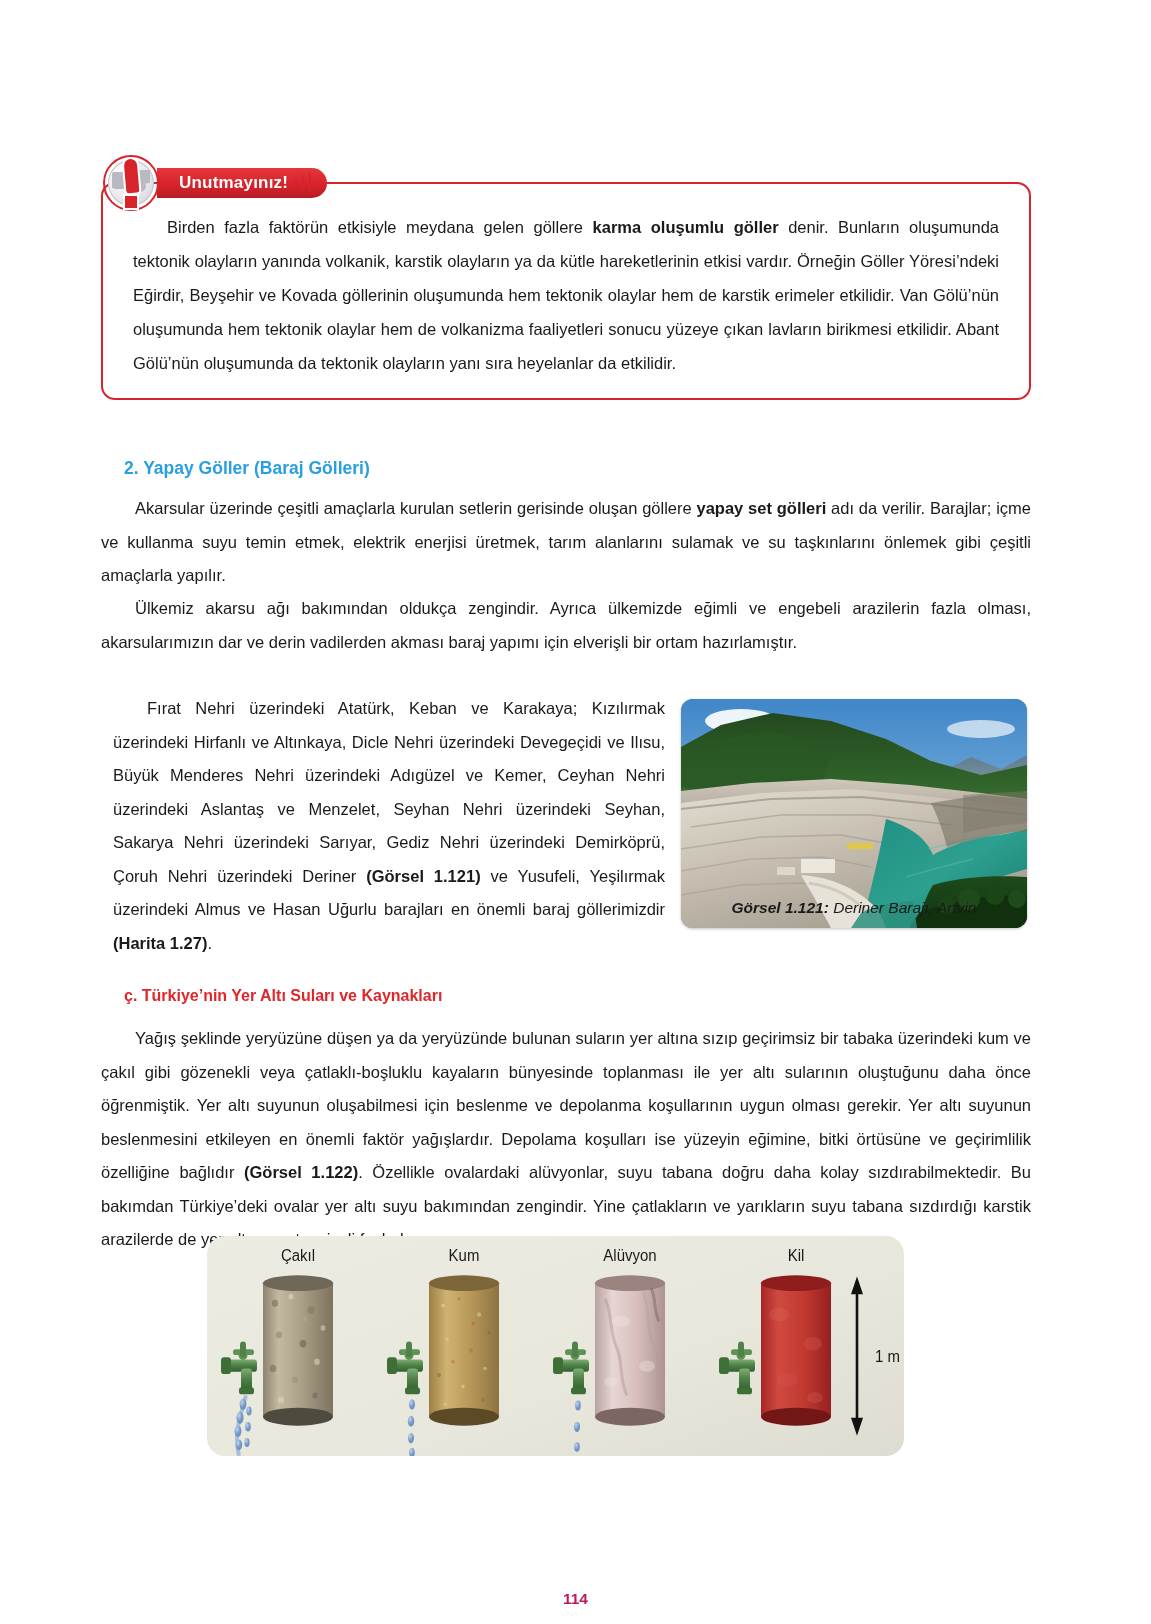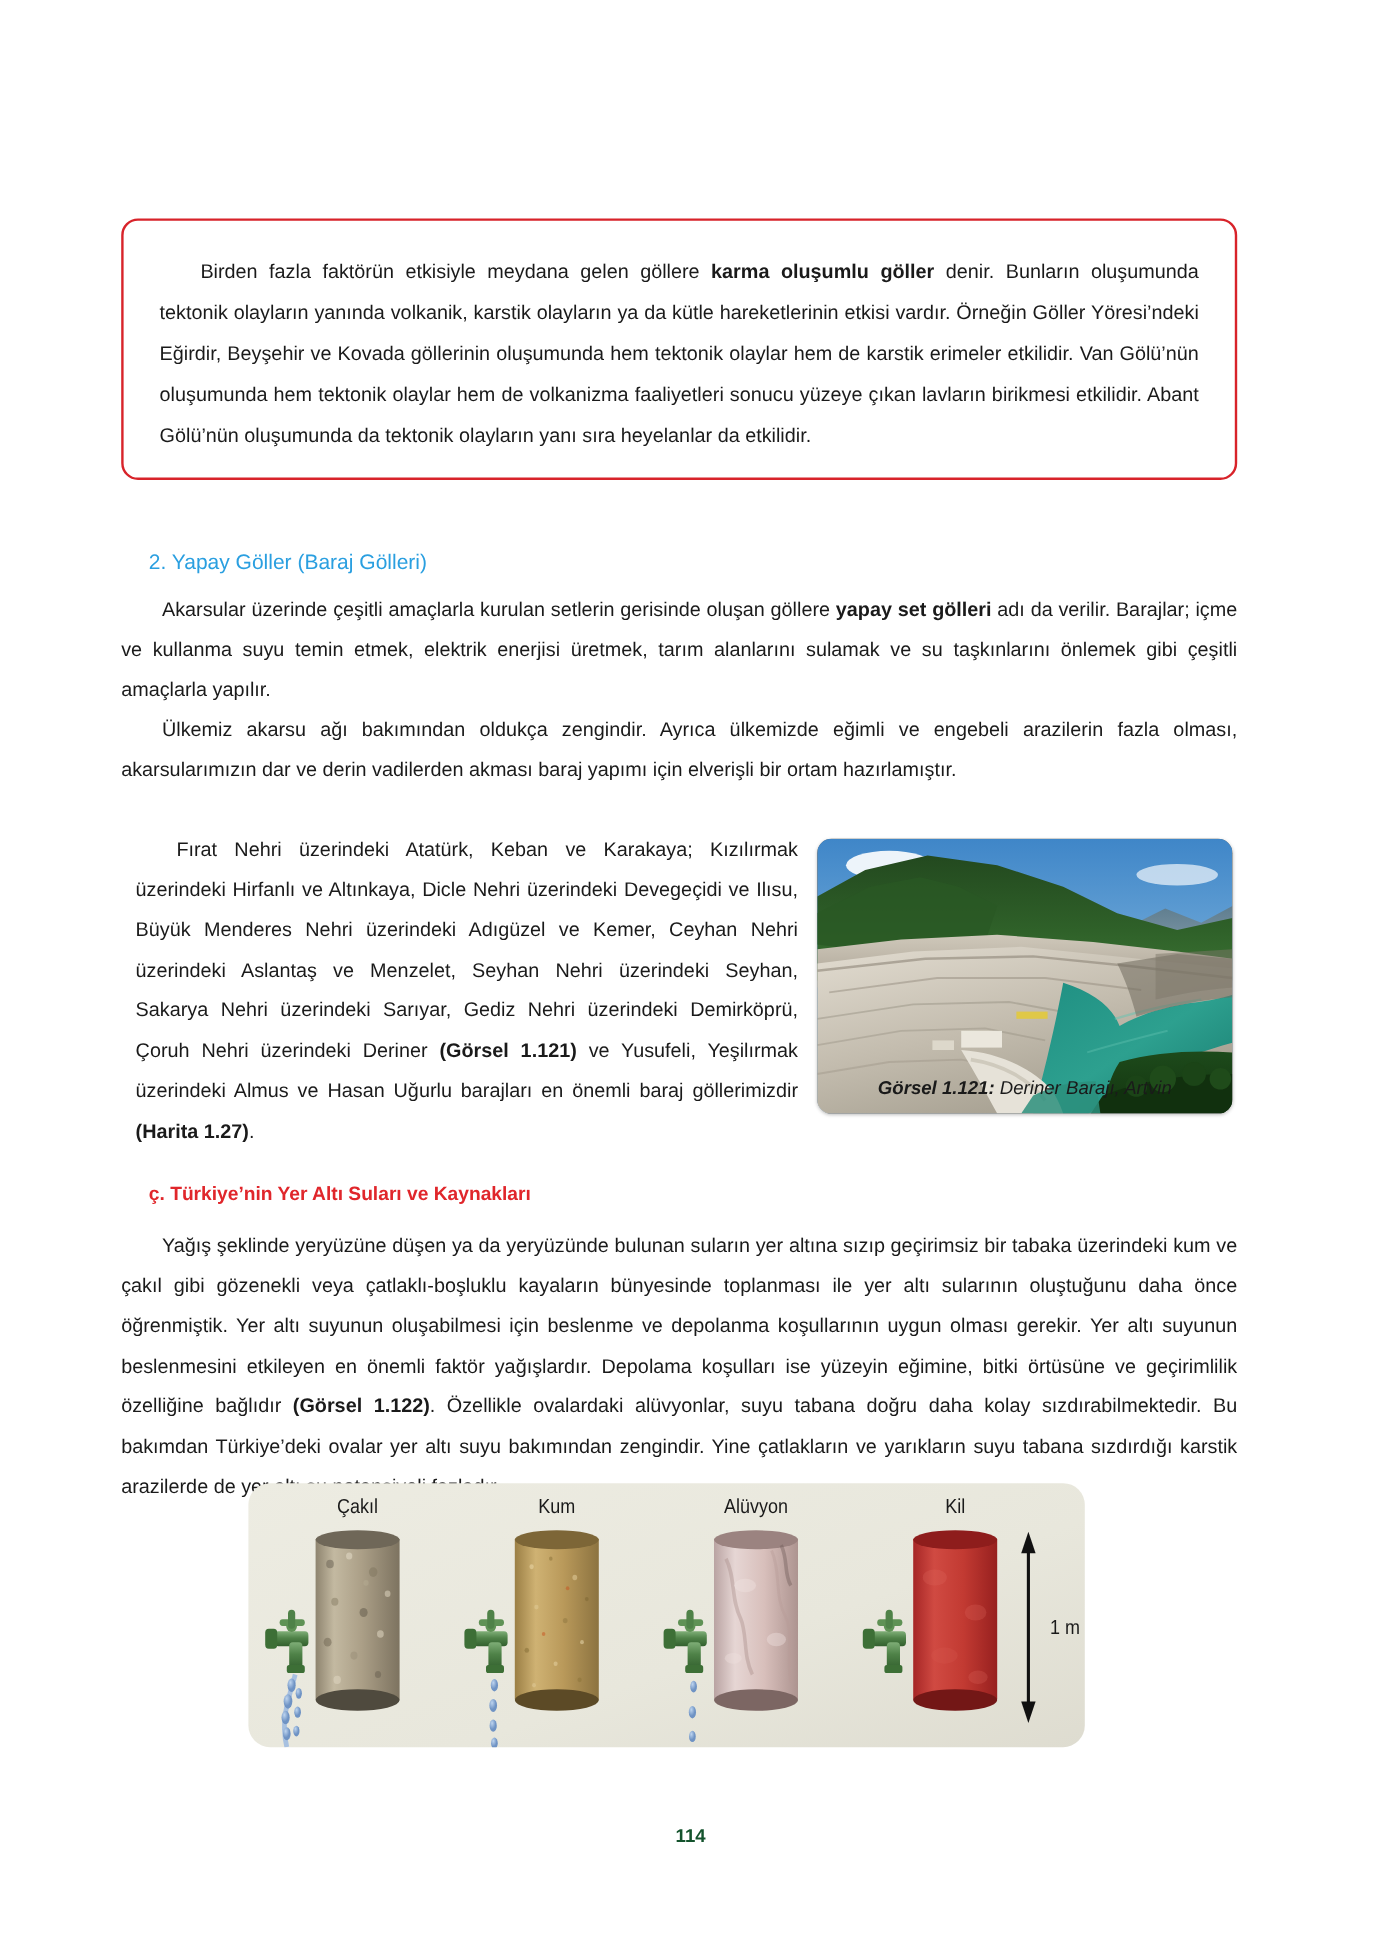--- a/index.html
+++ b/index.html
@@ -132,21 +132,21 @@
     text-align: justify;
     text-indent: 34px;
     color: #1a1a1a;
   }
 
   
   .h-blue {
     position: absolute;
     left: 124px;
     font-size: 17.5px;
-    font-weight: normal;
+    font-weight: bold;
     color: #2a9fe0;
   }
   .h-red {
     position: absolute;
     left: 124px;
     font-size: 16px;
     font-weight: bold;
     color: #e0262b;
   }
 
@@ -195,34 +195,50 @@
     width: 697px;
     height: 220px;
     background: linear-gradient(160deg,#edece2 0%, #e8e7dc 60%, #dedcd0 100%);
     border-radius: 18px;
   }
   .figure-perm svg { display: block; width: 100%; height: 100%; }
 
   .page-number {
     position: absolute;
     left: 0;
-    top: 1522px;
+    top: 1590px;
     width: 1151px;
     text-align: center;
     font-size: 15.5px;
     font-weight: bold;
-    color: #14532d;
+    color: #be185d;
   }
 </style>
 </head>
 <body>
 
 <div class="page">
 
   <div class="remember-wrap">
+    <div class="remember-header">
+      <div class="remember-globe">
+        <div class="ring"></div>
+        <div class="ring2"></div>
+        <div class="excl"></div>
+        <div class="excl-dot"></div>
+      </div>
+      <div class="remember-banner">
+        <span>Unutmayınız!</span>
+        <span class="banner-waves">
+          <span class="w1"></span>
+            <span class="w2"></span>
+            <span class="w3"></span>
+        </span>
+      </div>
+    </div>
     <div class="remember-box">
       <div class="remember-text">
         <span>Birden fazla faktörün etkisiyle meydana gelen göllere </span><b>karma oluşumlu göller</b><span> denir. Bunların oluşumunda tektonik olayların yanında volkanik, karstik olayların ya da kütle hareketlerinin etkisi vardır. Örneğin Göller Yöresi’ndeki Eğirdir, Beyşehir ve Kovada göllerinin oluşumunda hem tektonik olaylar hem de karstik erimeler etkilidir. Van Gölü’nün oluşumunda hem tektonik olaylar hem de volkanizma faaliyetleri sonucu yüzeye çıkan lavların birikmesi etkilidir. Abant Gölü’nün oluşumunda da tektonik olayların yanı sıra heyelanlar da etkilidir.</span>
       </div>
     </div>
   </div>
 
   <div class="h-blue" style="top:458px;">2. Yapay Göller (Baraj Gölleri)</div>
 
   <div class="para full" style="top:592px;">Ülkemiz akarsu ağı bakımından oldukça zengindir. Ayrıca ülkemizde eğimli ve engebeli arazilerin fazla olması, akarsularımızın dar ve derin vadilerden akması baraj yapımı için elverişli bir ortam hazırlamıştır.</div>

